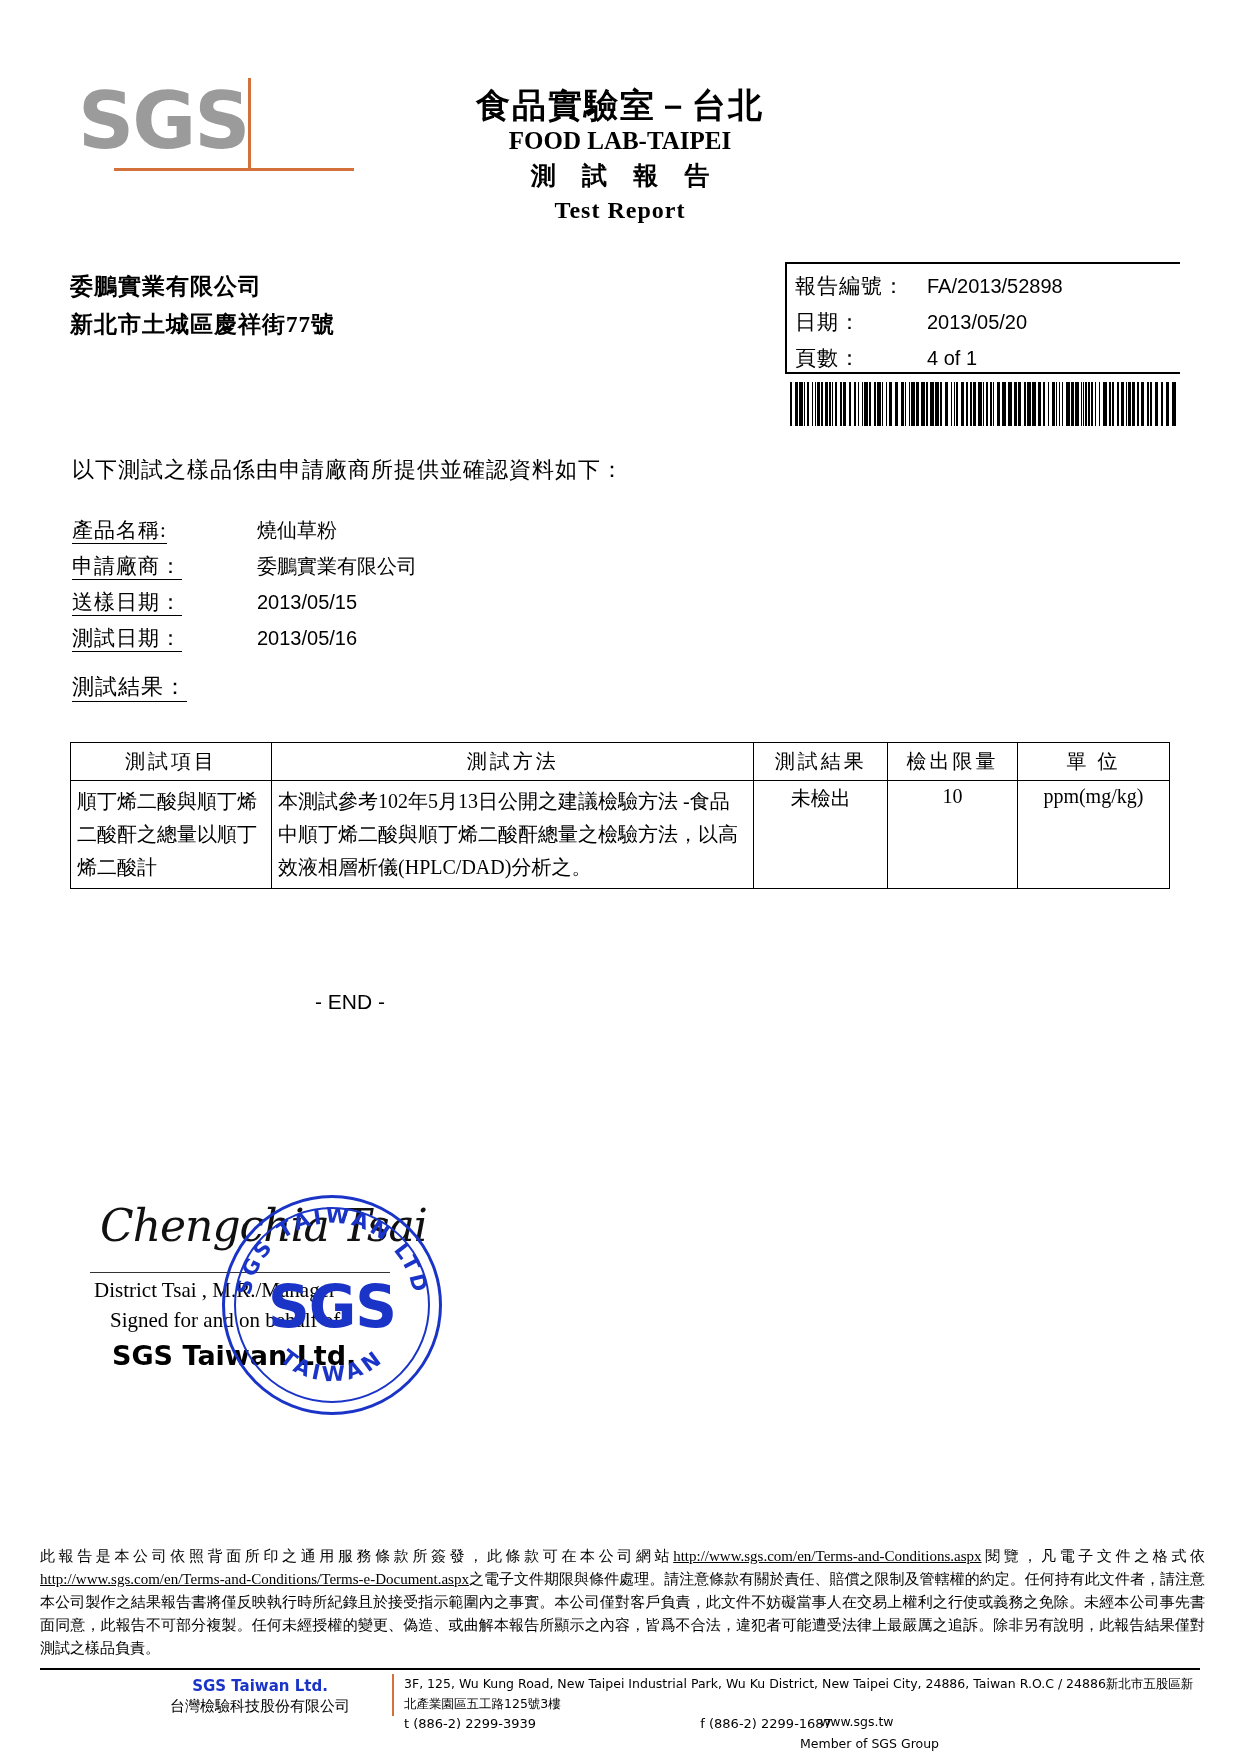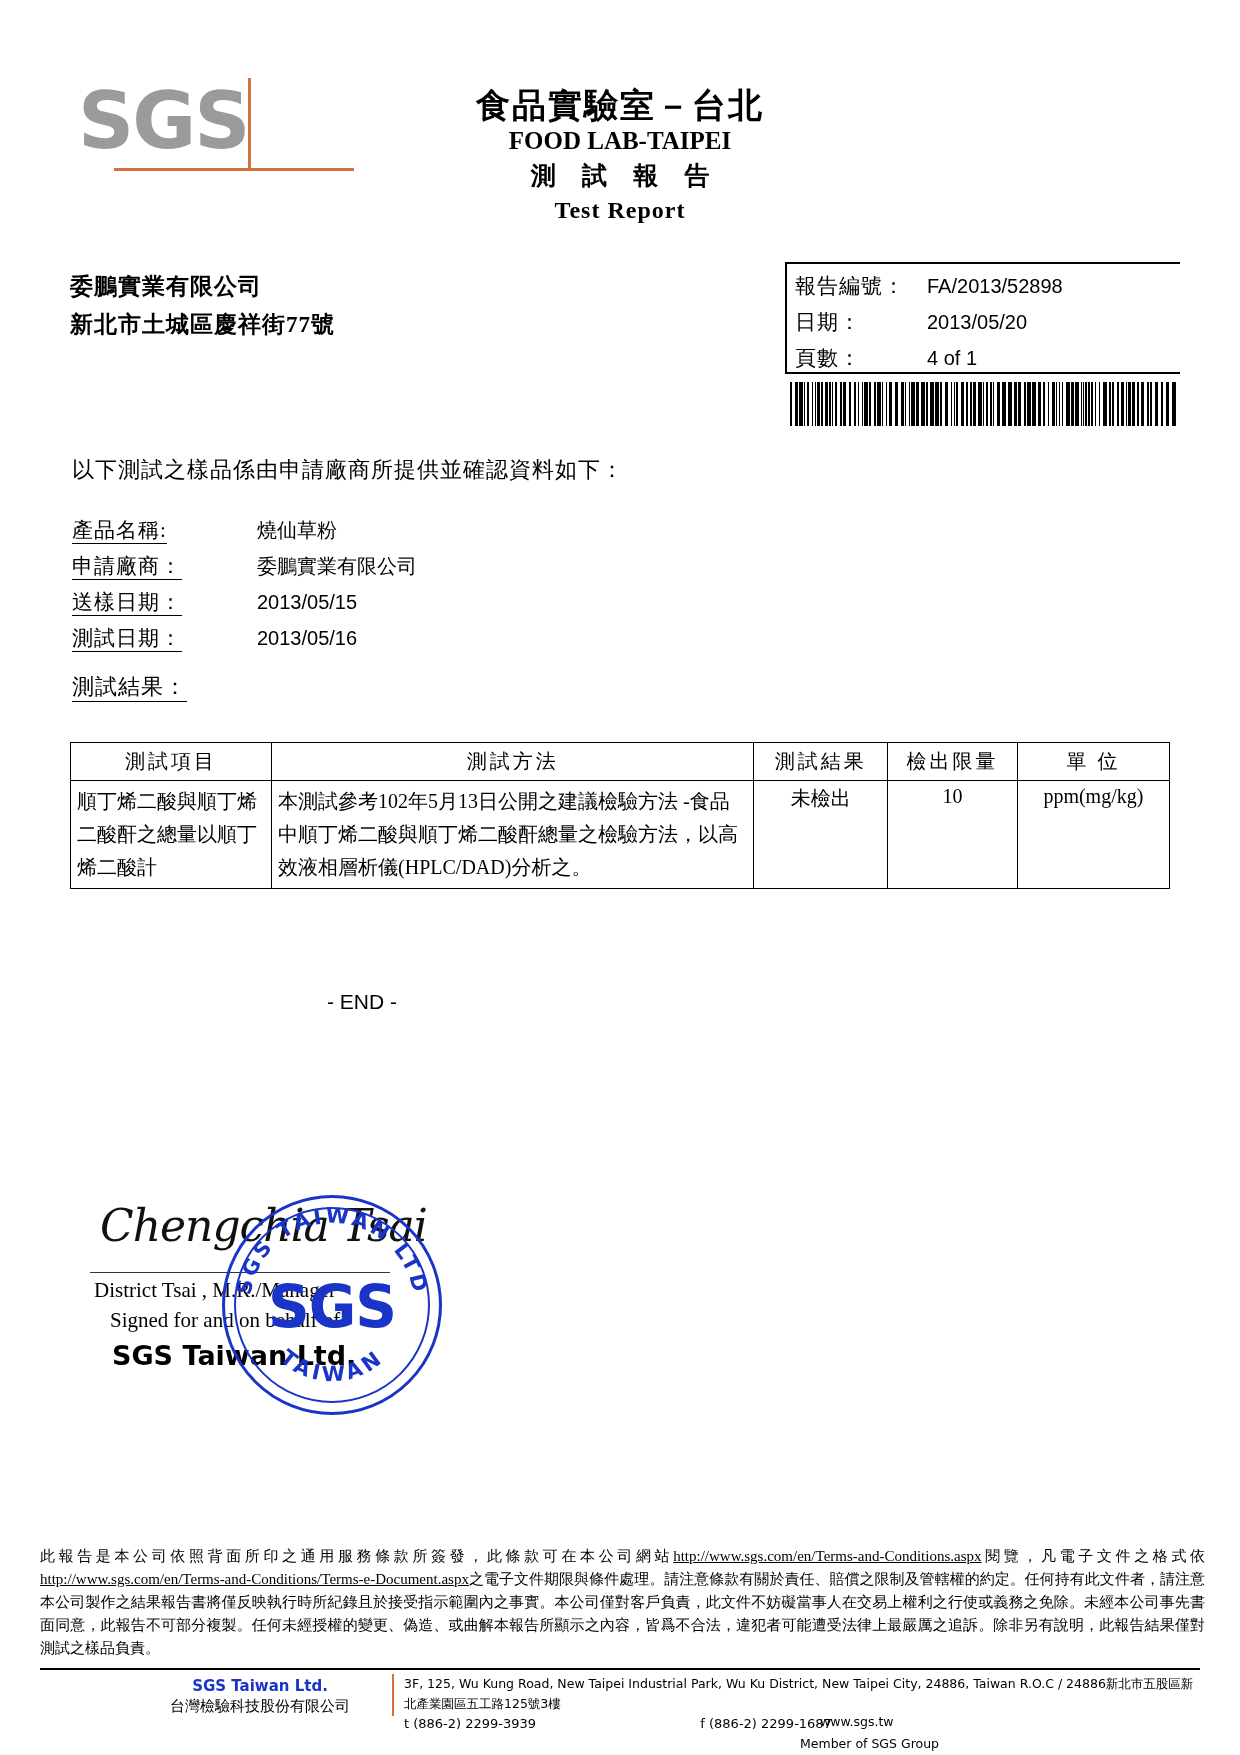--- a/index.html
+++ b/index.html
@@ -249,21 +249,21 @@
     position: absolute;
     left: 72px;
     top: 928px;
     font-size: 20px;
     line-height: 34px;
     letter-spacing: 0.5px;
   }
   .remarks .r2 { padding-left: 34px; }
   .end {
     position: absolute;
-    left: 12px;
+    left: 0;
     top: 990px;
     width: 700px;
     text-align: center;
     font-family: "Liberation Sans", sans-serif;
     font-size: 21px;
   }
 
   
   .sig-area {
     position: absolute;

